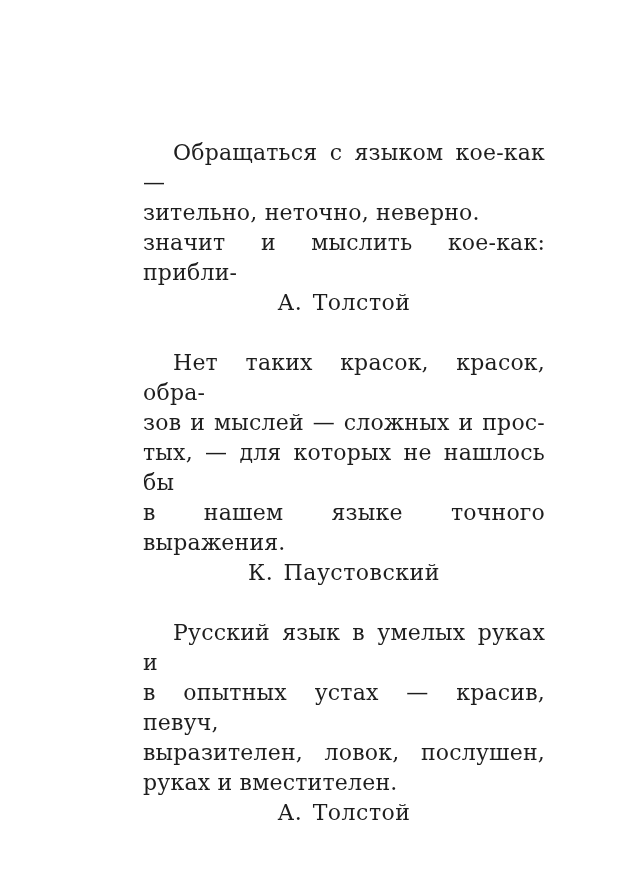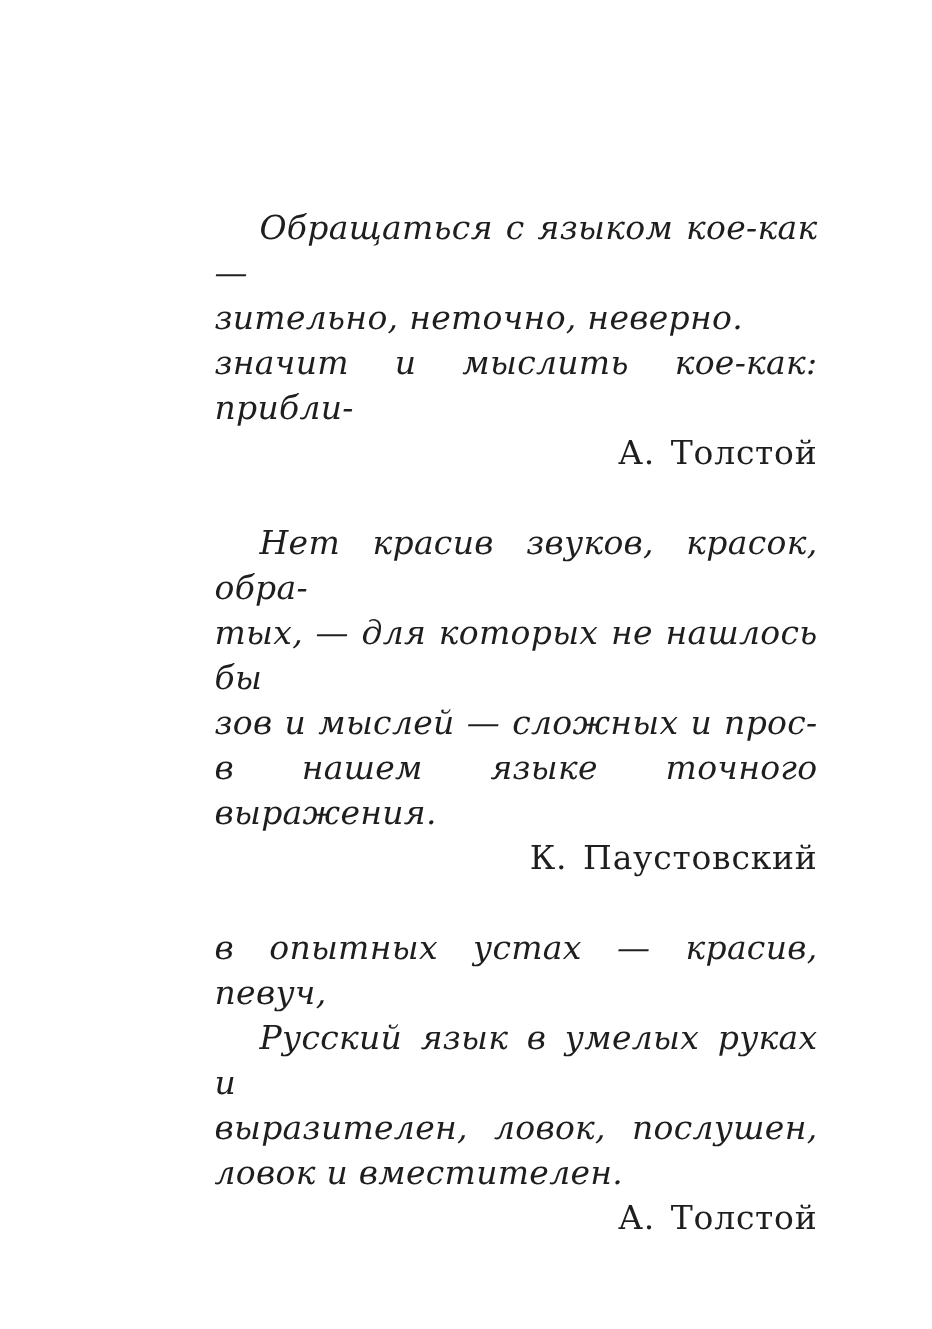--- a/index.html
+++ b/index.html
@@ -31,21 +31,20 @@
   }
   .quote-block {
     margin: 0 0 30px 0;
     padding: 0;
   }
   .quote-lines {
     margin: 0;
     padding: 0;
   }
   .q-line {
-    font-style: italic;
     font-size: 22px;
     line-height: 30px;
     text-align: justify;
     text-align-last: justify;
     -moz-text-align-last: justify;
     white-space: normal;
     hyphens: none;
     letter-spacing: 0.2px;
   }
   .q-line.first {
@@ -53,21 +52,21 @@
   }
   .q-line.lastleft {
     text-align: left;
     text-align-last: left;
     -moz-text-align-last: left;
   }
   .attribution {
     font-style: normal;
     font-size: 22px;
     line-height: 30px;
-    text-align: right;
+    text-align: center;
     margin: 0;
     padding: 0;
     word-spacing: 3px;
     letter-spacing: 0.5px;
   }
 </style>
 </head>
 <body>
 
 <div class="page">
@@ -76,31 +75,31 @@
     <blockquote class="quote-lines">
           <div class="q-line first">Обращаться с языком кое-как —</div>
           <div class="q-line lastleft">зительно, неточно, неверно.</div>
           <div class="q-line">значит и мыслить кое-как: прибли-</div>
         </blockquote>
     <figcaption class="attribution">А. Толстой</figcaption>
   </figure>
 
   <figure class="quote-block">
     <blockquote class="quote-lines">
-          <div class="q-line first">Нет красив звуков, красок, обра-</div>
+          <div class="q-line first">Нет таких красок, красок, обра-</div>
+          <div class="q-line">зов и мыслей — сложных и прос-</div>
           <div class="q-line">тых, — для которых не нашлось бы</div>
-          <div class="q-line">зов и мыслей — сложных и прос-</div>
           <div class="q-line">в нашем языке точного выражения.</div>
         </blockquote>
     <figcaption class="attribution">К. Паустовский</figcaption>
   </figure>
 
   <figure class="quote-block">
     <blockquote class="quote-lines">
+          <div class="q-line first">Русский язык в умелых руках и</div>
           <div class="q-line">в опытных устах — красив, певуч,</div>
-          <div class="q-line first">Русский язык в умелых руках и</div>
           <div class="q-line">выразителен, ловок, послушен,</div>
-          <div class="q-line lastleft">ловок и вместителен.</div>
+          <div class="q-line lastleft">руках и вместителен.</div>
         </blockquote>
     <figcaption class="attribution">А. Толстой</figcaption>
   </figure>
 </div>
 </div>
 
 </body></html>

